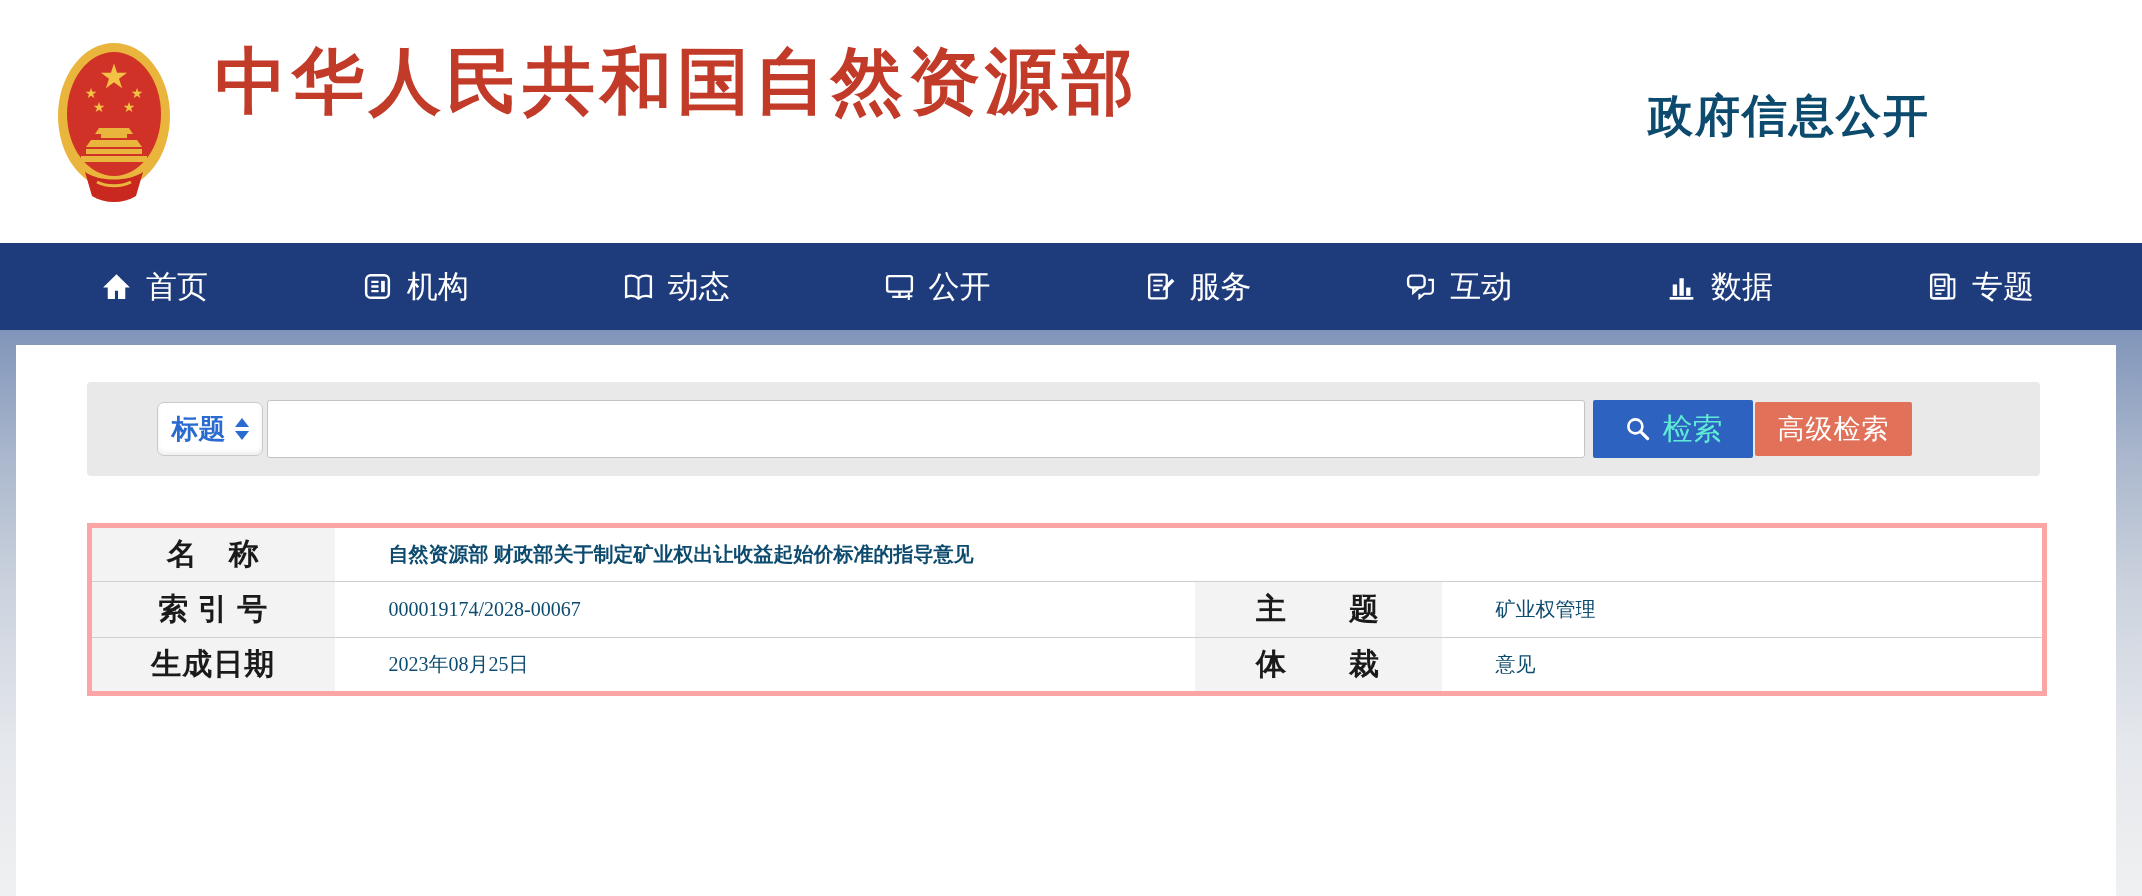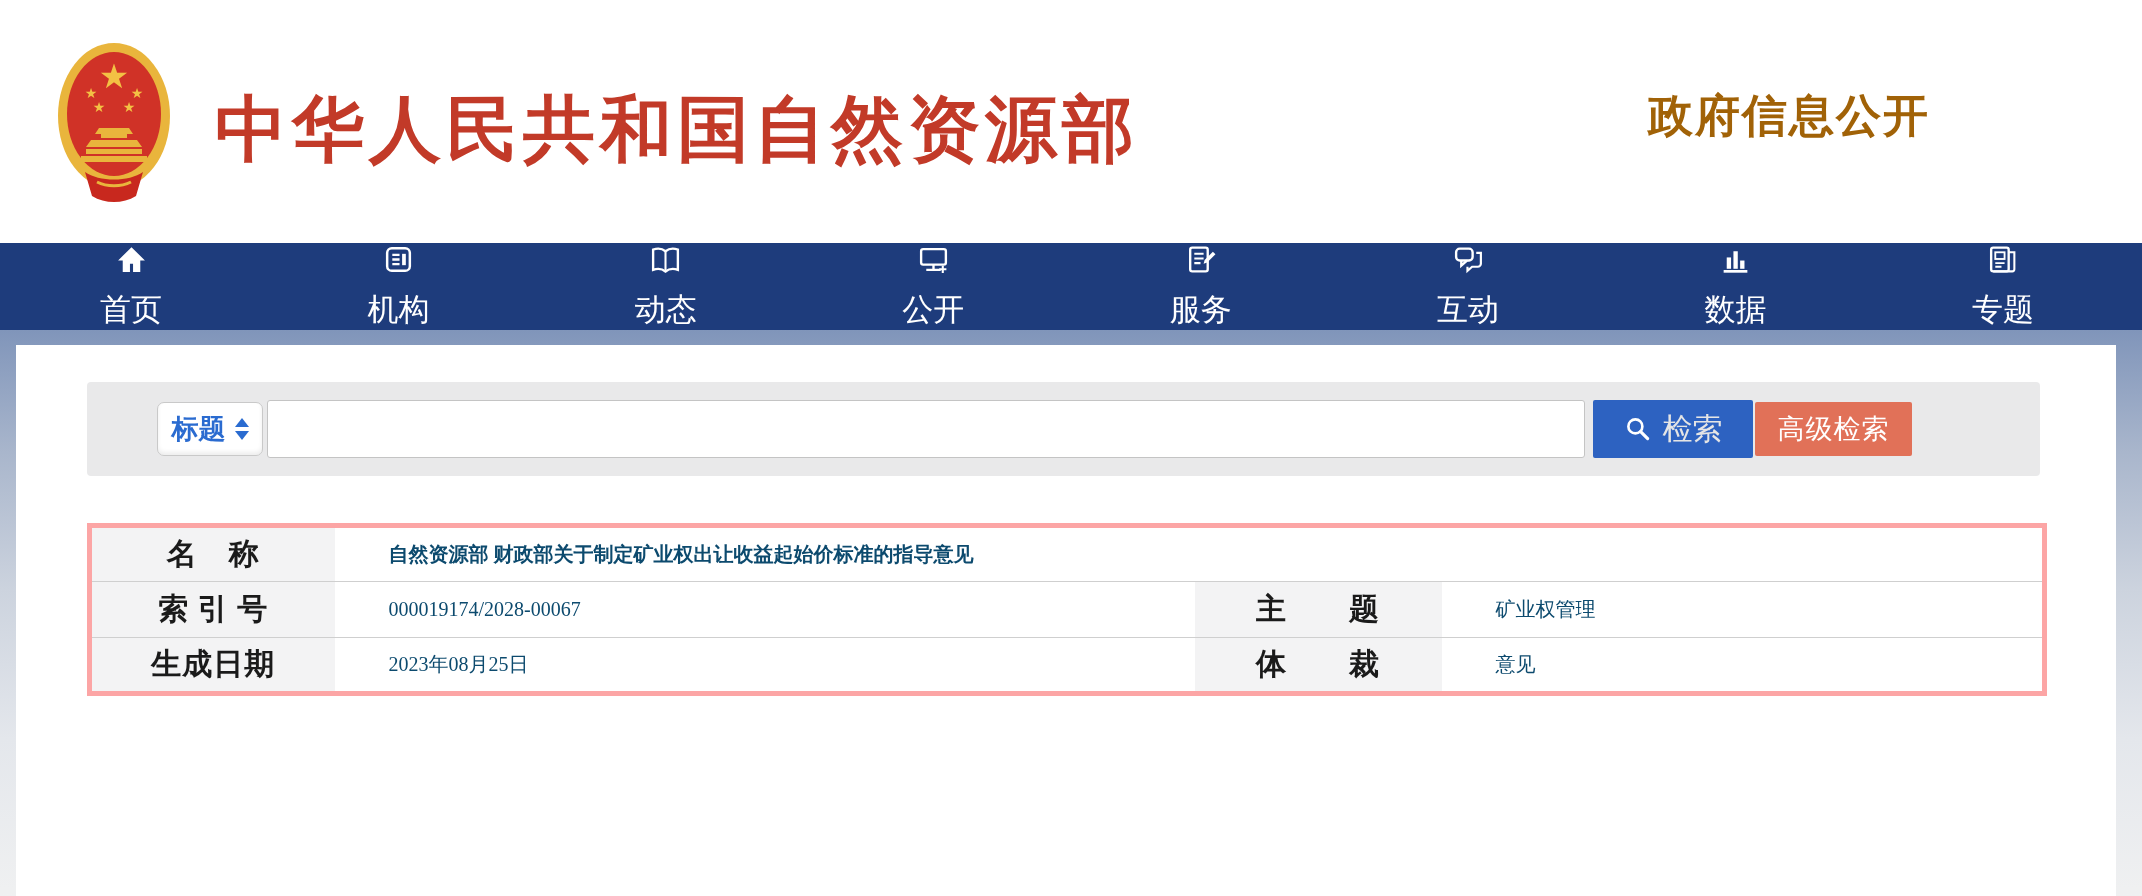--- a/index.html
+++ b/index.html
@@ -2,31 +2,31 @@
 <html><head>
 <meta charset="utf-8">
 <style>
   * { margin:0; padding:0; box-sizing:border-box; }
   html,body { width:2142px; height:896px; overflow:hidden; background:#fff;
               font-family:"Liberation Sans", sans-serif; }
 
   
   .site-header { position:relative; width:100%; height:243px; background:#fff; }
   .emblem { position:absolute; left:55px; top:36px; width:118px; height:172px; cursor:pointer; }
-  .title-block { position:absolute; left:215px; top:42px;margin-top:48px; }
+  .title-block { position:absolute; left:215px; top:42px; }
   .site-title { font-size:72px; font-weight:bold; color:#c23a28; letter-spacing:5px; line-height:1.1; }
   .site-subtitle { font-size:27px; color:#c23a28; margin-top:10px; letter-spacing:0.5px; }
   .section-title { position:absolute; right:212px; top:86px; font-size:45px; font-weight:bold;
-                   color:#a16207; font-family:"Liberation Serif", serif; letter-spacing:2px; }
+                   color:#0c4a6e; font-family:"Liberation Serif", serif; letter-spacing:2px; }
 
   
   .main-nav { width:100%; height:87px; background:#1e3c7c; display:flex; align-items:center;
               justify-content:space-between; padding:0 108px 0 100px; }
   .nav-item { display:flex; align-items:center; gap:13px; color:#fff; font-size:31px;
-              text-decoration:none; cursor:pointer; white-space:nowrap;flex-direction:column; }
+              text-decoration:none; cursor:pointer; white-space:nowrap; }
   .nav-item svg { display:block; }
 
   
   .page-bg { width:100%; height:682px;
              background:linear-gradient(180deg,#8095ba 0%,#a9b6cc 18%,#ccd3de 38%,#e4e7ec 60%,#eff0f1 82%,#f1f1f1 100%);
              padding:15px 26px 0 16px; }
   .content-panel { background:#fff; width:100%; height:551px; position:relative; }
 
   
   .search-bar { position:absolute; left:71px; top:37px; width:1953px; height:94px;
@@ -36,21 +36,21 @@
                   justify-content:center; gap:9px; cursor:pointer;
                   box-shadow:inset 0 -3px 4px rgba(0,0,0,0.07); }
   .field-select .fs-label { color:#2a6bd0; font-size:27px; font-weight:bold; }
   .spinner { display:flex; flex-direction:column; gap:4px; }
   .spinner .up    { width:0; height:0; border-left:7px solid transparent; border-right:7px solid transparent;
                     border-bottom:9px solid #2a6bd0; }
   .spinner .down  { width:0; height:0; border-left:7px solid transparent; border-right:7px solid transparent;
                     border-top:9px solid #2a6bd0; }
   .search-input { margin-left:4px; width:1318px; height:58px; border:1px solid #c4c4c4;
                   border-radius:3px; font-size:28px; padding:0 18px; background:#fff; outline:none; }
-  .search-button { margin-left:8px; width:160px; height:58px; background:#2d62c1; color:#e5e5e5;
+  .search-button { margin-left:8px; width:160px; height:58px; background:#2d62c1; color:#5eead4;
                    border:none; border-radius:2px; font-size:30px; display:flex; align-items:center;
                    justify-content:center; gap:11px; cursor:pointer; }
   .advanced-button { margin-left:2px; width:157px; height:54px; background:#e17158; color:#fff;
                      border:none; border-radius:2px; font-size:27px; display:flex; align-items:center;
                      justify-content:center; cursor:pointer; letter-spacing:1px; }
 
   
   .detail-table { position:absolute; left:71px; top:178px; width:1955px;
                   border-collapse:collapse; border:5px solid #fca5a5; table-layout:fixed;
                   font-family:"Liberation Serif", serif; }

